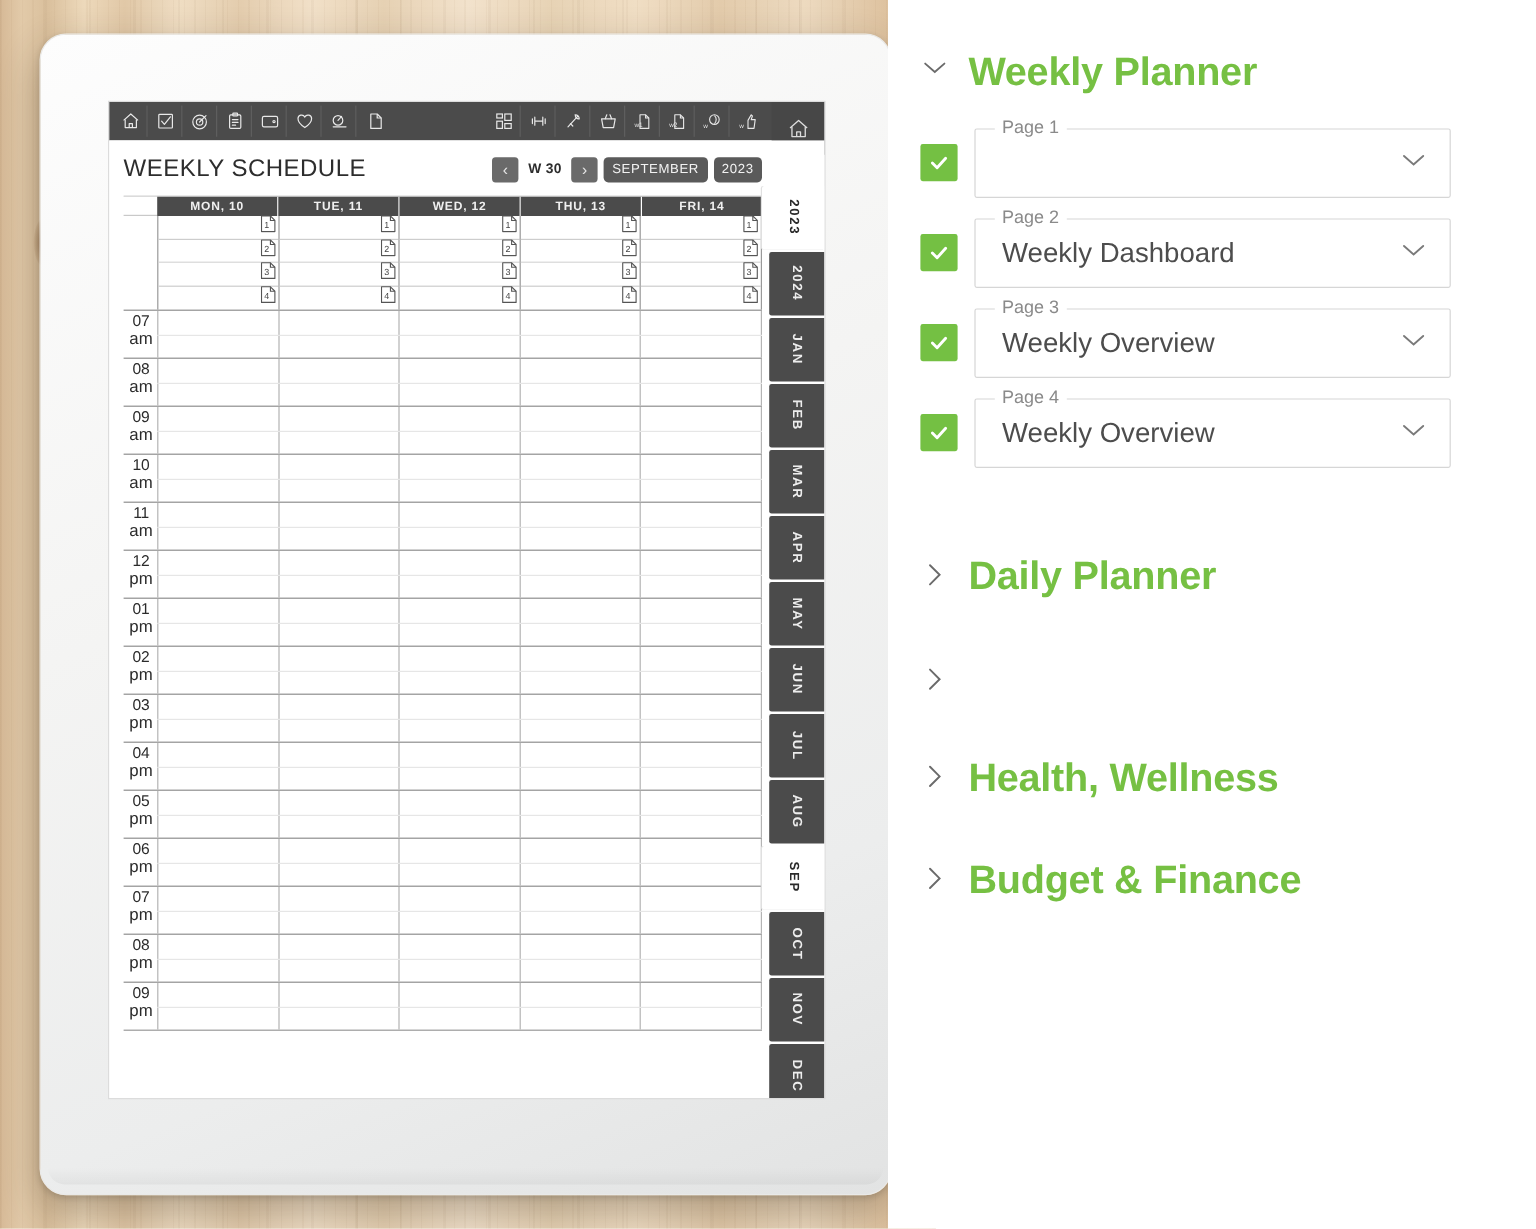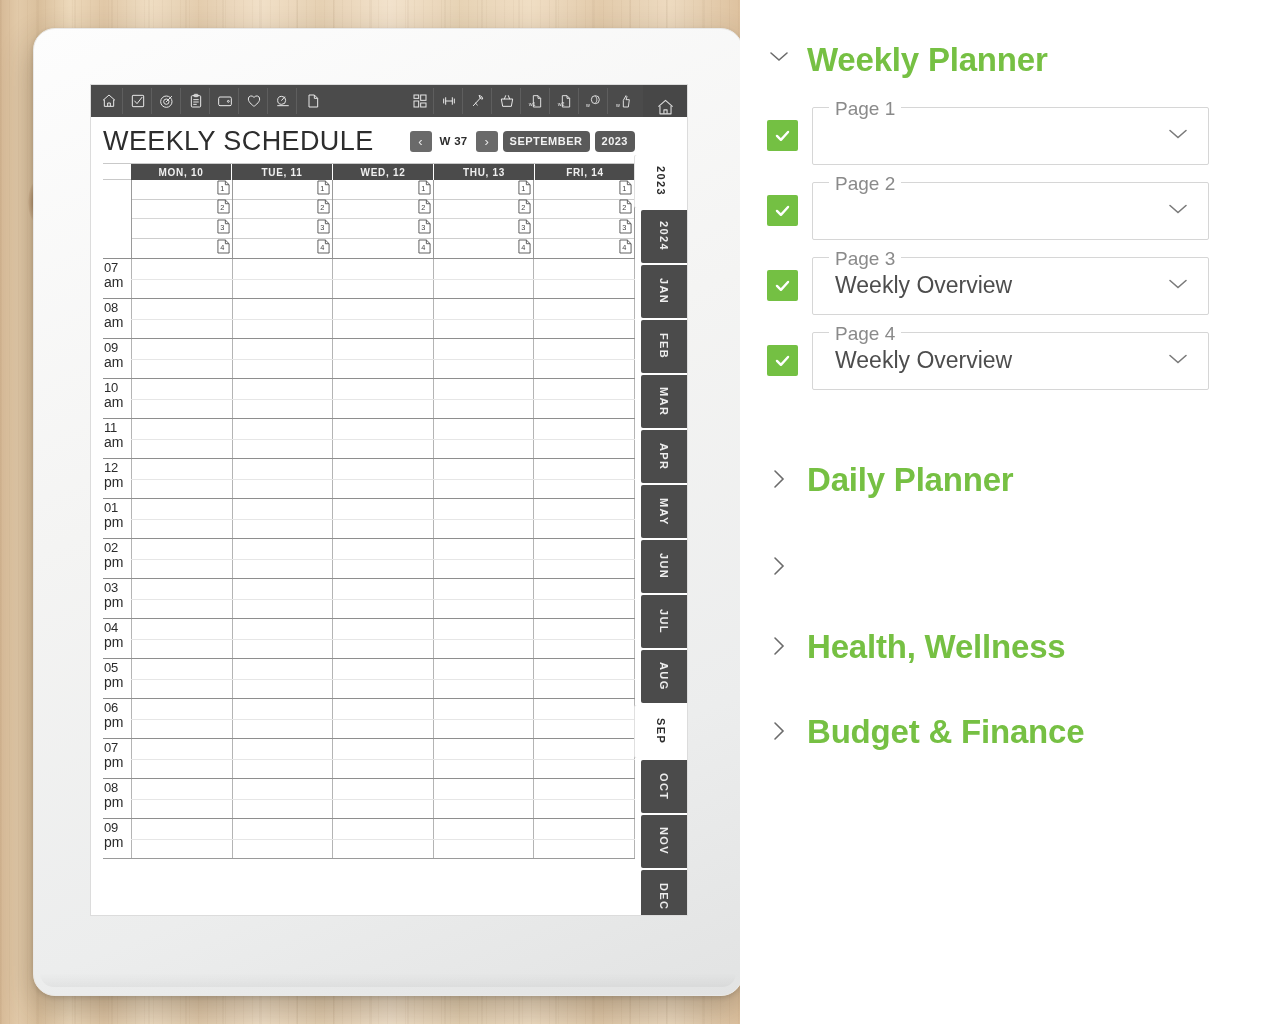--- a/index.html
+++ b/index.html
@@ -86,33 +86,33 @@
 
   
   #page {
     position: absolute; left: 0; top: 32px; width: 596px; height: 798px;
     background: #fff;
   }
   #page-inner { position: absolute; left: 12px; top: 0; right: 52px; }
 
   #sched-head { display: flex; align-items: center; height: 44px; padding-top: 4px; }
   #sched-title {
-    font-size: 27px; letter-spacing: 0.4px; color: #2d2d2d; font-weight: 400;
+    font-size: 20px; letter-spacing: 0.4px; color: #2d2d2d; font-weight: 400;
     white-space: nowrap;
   }
   #wk-nav { margin-left: auto; display: flex; align-items: center; gap: 5px; }
   .nav-arrow {
     width: 22px; height: 21px; background: #6a6a6a; border-radius: 3px;
     display:flex; align-items:center; justify-content:center; color:#e7e7e7; font-size: 13px;
   }
   #wk-label { font-size: 11.5px; color:#2d2d2d; font-weight:700; letter-spacing:.3px; padding: 0 3px; }
   .pill {
     background:#5a5a5a; color:#f2f2f2; border-radius:4px; height:21px;
     display:flex; align-items:center; padding: 0 7px;
-    font-size: 11px; letter-spacing: .5px; font-weight:700;
+    font-size: 11px; letter-spacing: .5px; font-weight:400;
   }
 
   
   #day-head {
     display: flex; height: 17px; margin-top: 2px;
     border-top: 1px solid #c9c9c9;
   }
   .dh-spacer { width: 28px; background: #fff; border-bottom: 1px solid #c9c9c9; }
   .dh-cell {
     flex: 1; background: #4b4b4b; color: #f0f0f0;
@@ -133,21 +133,21 @@
     height: 19.5px; position: relative;
     border-bottom: 1px solid #cdcdcd;
     display: flex; align-items: center; justify-content: flex-end;
   }
   .tk-row:nth-child(2) { border-bottom-color: #d6d6d6; }
   .tk-row:nth-child(4) { border-bottom: none; }
   .doc-ico { margin-right: 2px; }
 
   
   #hours { border-top: 1px solid #8e8e8e; }
-  .hr-row { display: flex; height: 40px; border-bottom: 1px solid #8e8e8e; }
+  .hr-row { display: flex; height: 40px; border-bottom: 1px solid #8e8e8e; text-align: center; }
   .hr-row:last-child { border-bottom: 1px solid #9a9a9a; }
   .hr-time {
     width: 28px; padding-left: 1px; padding-top: 2px;
     display: flex; flex-direction: column; line-height: 1;
   }
   .hr-h { font-size: 13px; color: #2b2b2b; letter-spacing: -0.2px; }
   .hr-m { font-size: 14px; color: #2b2b2b; margin-top: 1px; }
   .hr-cells { flex: 1; display: flex; position: relative; }
   .hr-cells::after {
     content:""; position:absolute; left:0; right:0; top:50%;
@@ -201,21 +201,21 @@
     flex: none; width: 31px; height: 31px; background: #74c043; border-radius: 2px;
     display: flex; align-items: center; justify-content: center;
   }
   .fieldset {
     position: relative; flex: 1; margin-right: 31px;
     border: 1px solid #d6d6d6; border-radius: 2px; height: 58px;
     display: flex; align-items: center;
   }
   .legend {
     position: absolute; top: -10px; left: 16px; background: #fff;
-    padding: 0 6px; font-size: 19px; color: #8a8a8a;
+    padding: 0 6px; font-size: 15px; color: #8a8a8a;
   }
   .sel-val {
     font-size: 23px; color: #4d4d4d; padding-left: 22px; white-space: nowrap;
   }
   .sel-chev {
     position: absolute; right: 18px; top: 50%; transform: translateY(-50%);
     color: #7a7a7a;
   }
   #grp-daily { margin-top: 72px; }
   #grp-goals { margin-top: 50px; }
@@ -355,21 +355,21 @@
         </div>
       </div>
 
       <div id="page">
         <div id="page-inner">
 
           <div id="sched-head">
             <div id="sched-title">WEEKLY SCHEDULE</div>
             <div id="wk-nav">
               <div class="nav-arrow">‹</div>
-              <div id="wk-label">W 37</div>
+              <div id="wk-label">W 30</div>
               <div class="nav-arrow">›</div>
               <div class="pill">SEPTEMBER</div>
               <div class="pill">2023</div>
             </div>
           </div>
 
           <div id="day-head">
             <div class="dh-spacer"></div>
             <div class="dh-cell">MON, 10</div>
             <div class="dh-cell">TUE, 11</div>
@@ -811,20 +811,21 @@
     </div>
 
     <div class="page-row">
       <div class="cbx">
         <svg width="19" height="19" viewBox="0 0 24 24" fill="none" stroke="#ffffff" stroke-width="3" stroke-linecap="round" stroke-linejoin="round">
             <path d="M5 12.5l5 5 9-10"></path>
           </svg>
       </div>
       <div class="fieldset">
         <span class="legend">Page 2</span>
+        <span class="sel-val">Weekly Dashboard</span>
         <span class="sel-chev">
           <svg width="24" height="15" viewBox="0 0 24 15" fill="none" stroke="#7a7a7a" stroke-width="1.6" stroke-linecap="round">
               <path d="M4 4l8 7 8-7"></path>
             </svg>
         </span>
       </div>
     </div>
 
     <div class="page-row">
       <div class="cbx">

